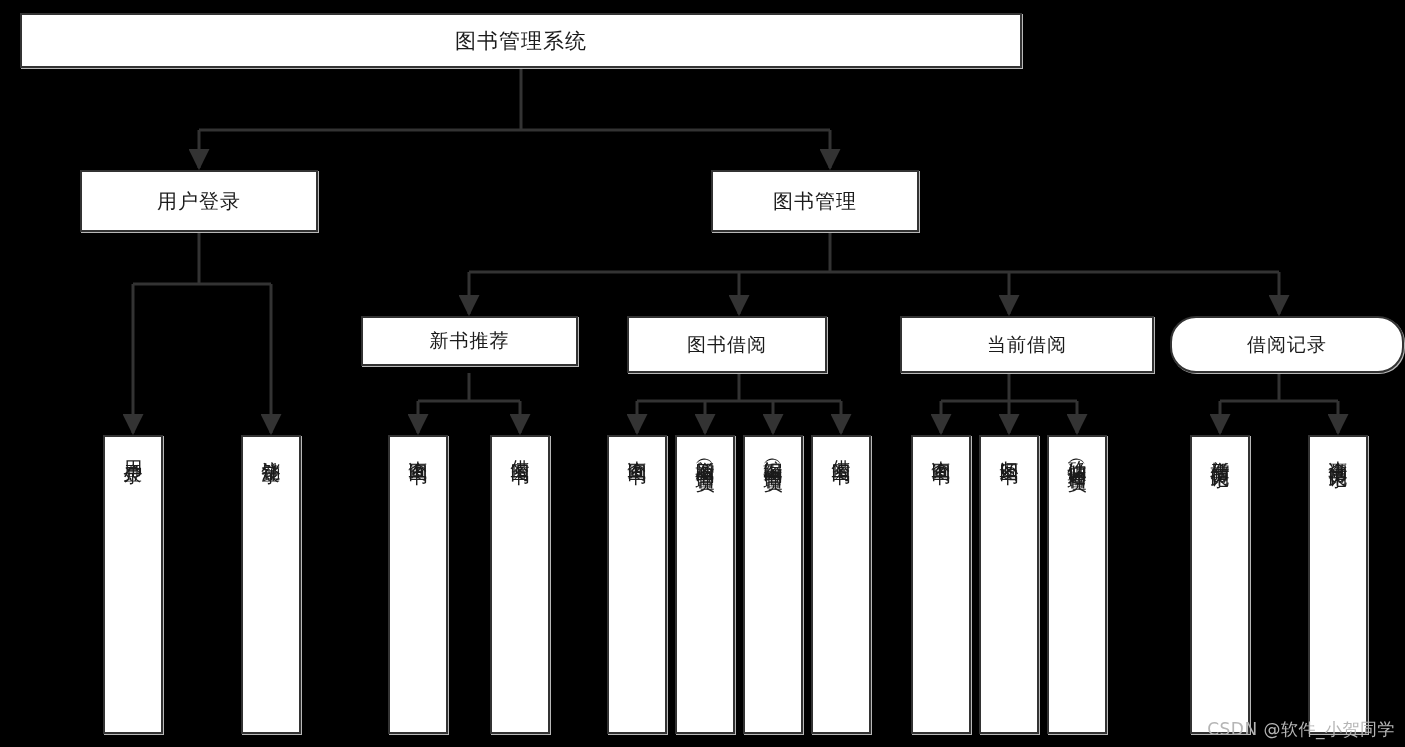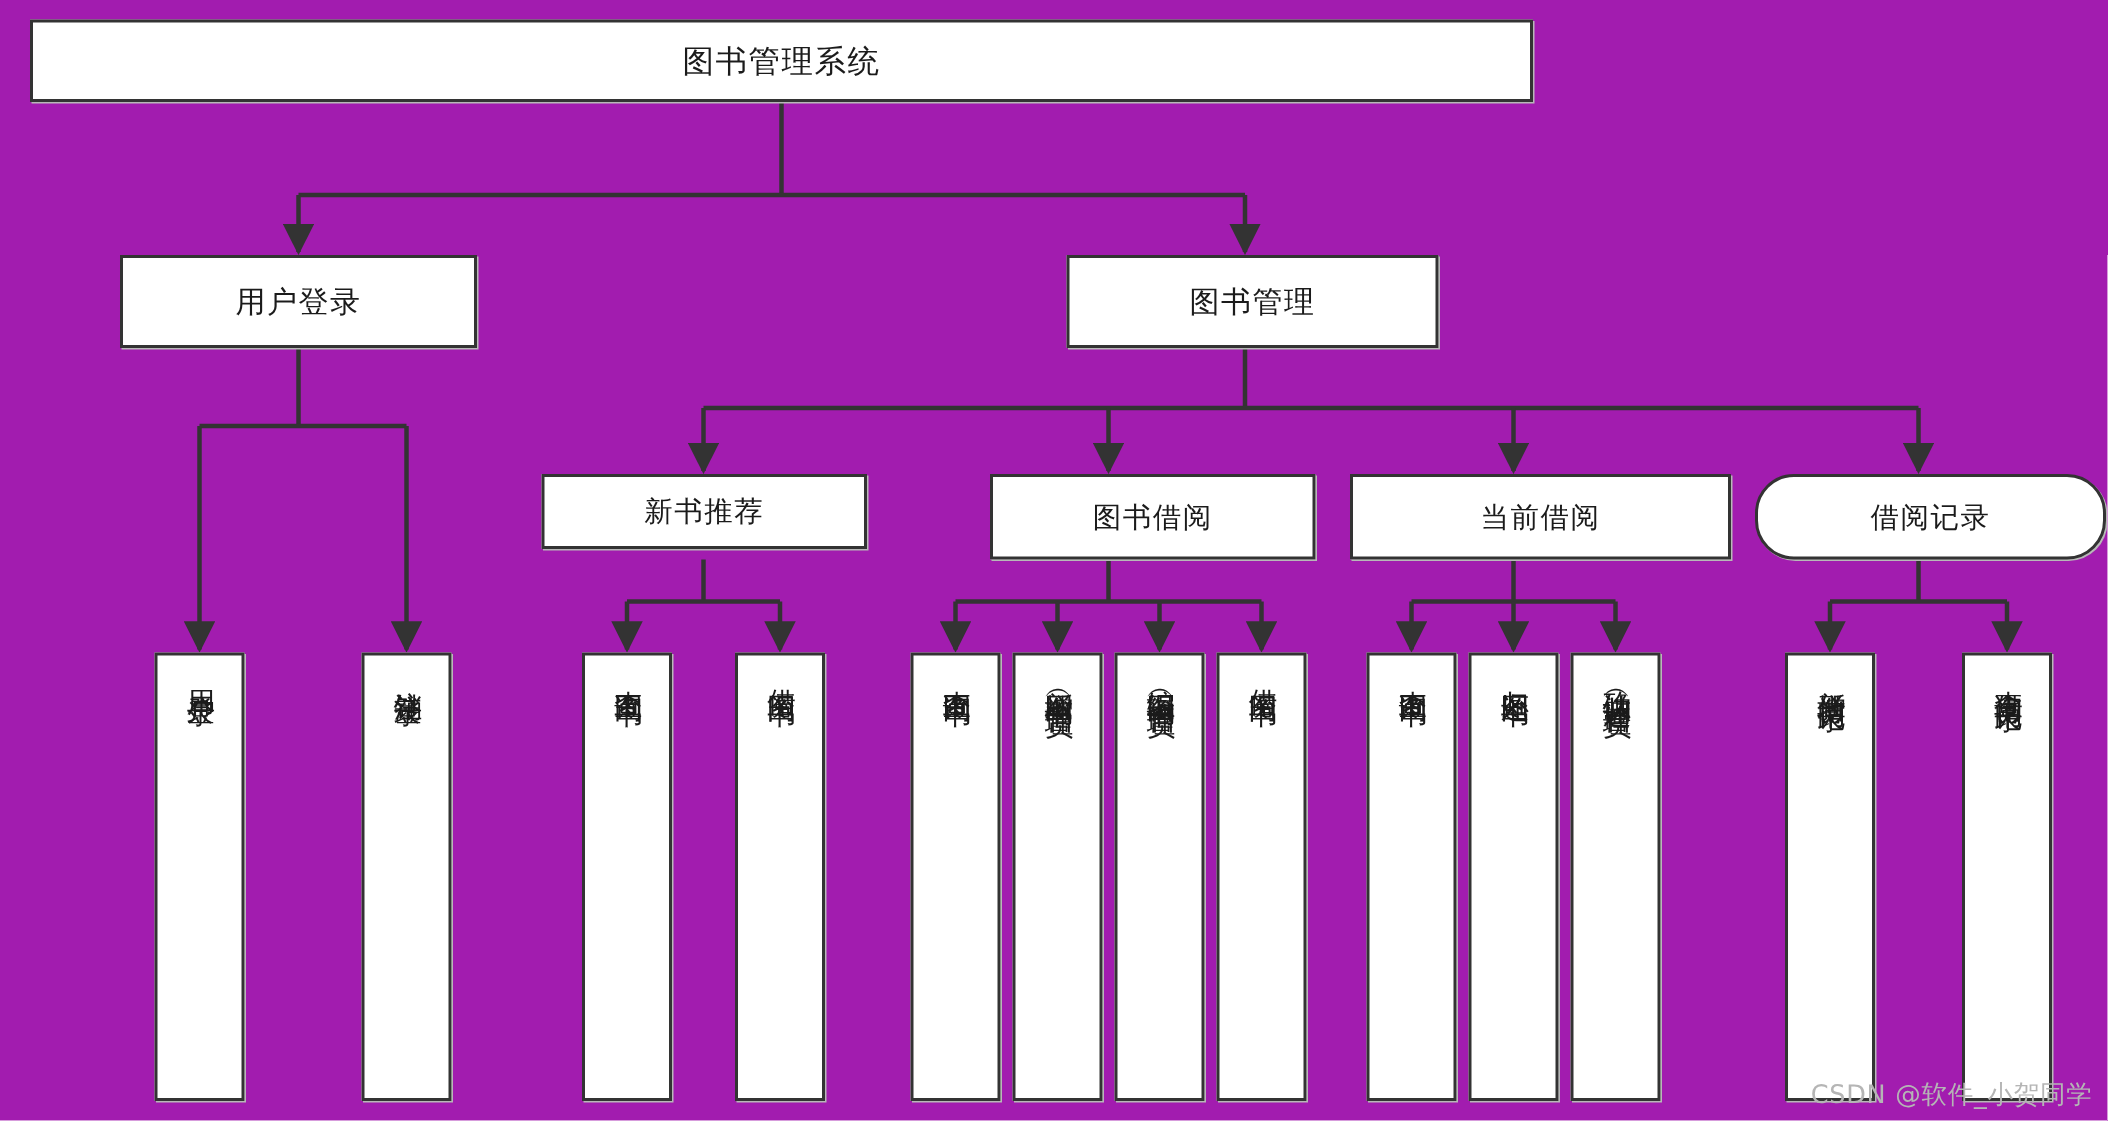--- a/index.html
+++ b/index.html
@@ -8,21 +8,21 @@
     padding: 0;
     background: #ffffff;
   }
   body {
     font-family: "DejaVu Sans", "Liberation Sans", sans-serif;
   }
   #diagram-root {
     position: relative;
     width: 1405px;
     height: 747px;
-    background: #a21caf;
+    background: #000000;
     overflow: hidden;
   }
   #edge-layer {
     position: absolute;
     left: 0;
     top: 0;
     width: 1405px;
     height: 747px;
     pointer-events: none;
   }
@@ -129,28 +129,28 @@
     </g>
   </svg>
 
   <div class="node root" style="left:20px; top:13px; width:1002px; height:55px;">
     <span class="hlabel">图书管理系统</span>
   </div>
 
   <div class="node level1" style="left:80px; top:170px; width:238px; height:62px;">
     <span class="hlabel">用户登录</span>
   </div>
-  <div class="node level1" style="left:711px; top:170px; width:248px; height:62px;">
+  <div class="node level1" style="left:711px; top:170px; width:208px; height:62px;">
     <span class="hlabel">图书管理</span>
   </div>
 
   <div class="node level2" style="left:361px; top:316px; width:217px; height:50px;">
     <span class="hlabel">新书推荐</span>
   </div>
-  <div class="node level2" style="left:660px; top:316px; width:217px; height:57px;">
+  <div class="node level2" style="left:627px; top:316px; width:200px; height:57px;">
     <span class="hlabel">图书借阅</span>
   </div>
   <div class="node level2" style="left:900px; top:316px; width:254px; height:57px;">
     <span class="hlabel">当前借阅</span>
   </div>
   <div class="node level2" style="left:1170px; top:316px; width:234px; height:57px;border-radius:26px;">
     <span class="hlabel">借阅记录</span>
   </div>
 
   <div class="node leaf" style="left:103px; top:435px; width:60px; height:299px;">

